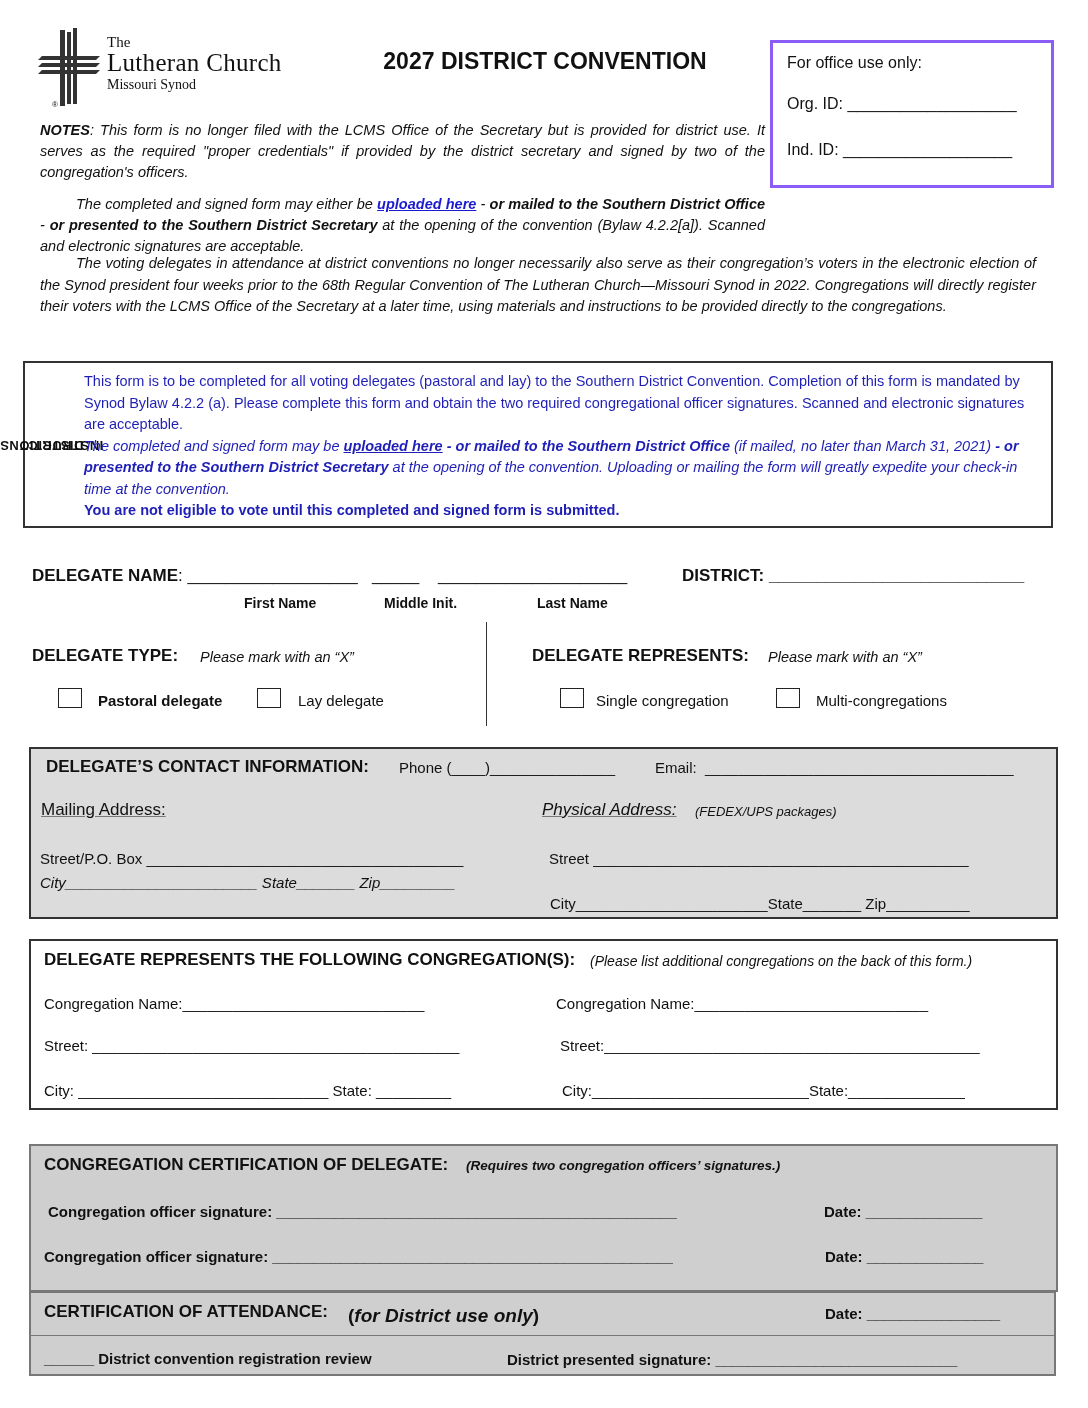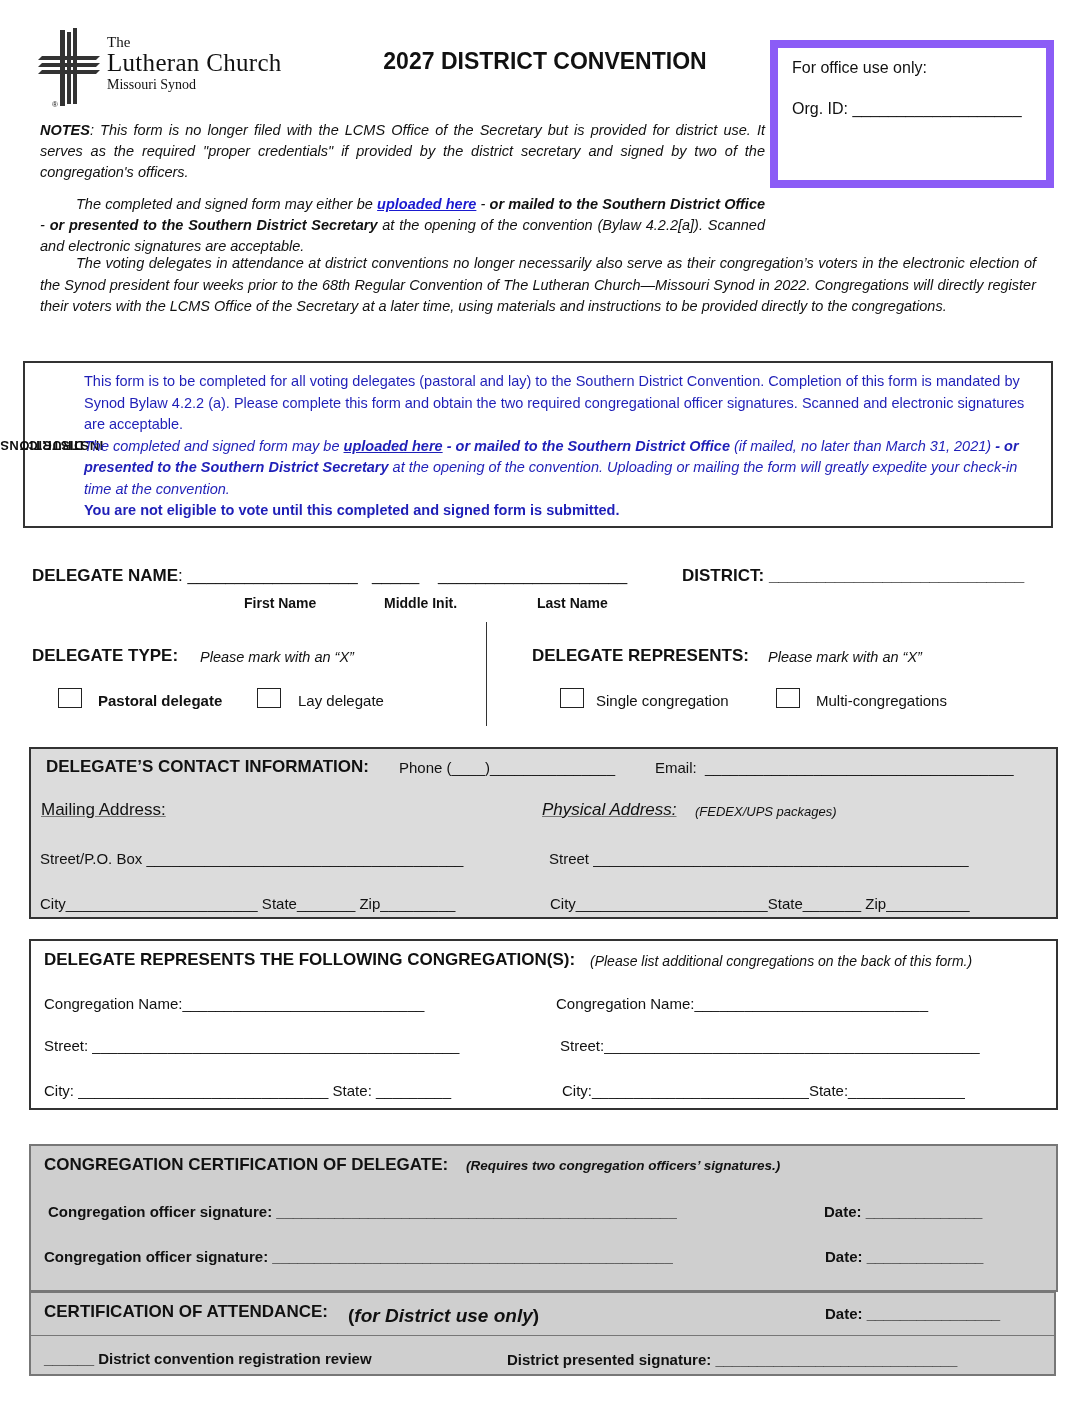--- a/index.html
+++ b/index.html
@@ -3,21 +3,21 @@
 <meta charset="utf-8">
 <style>
   html,body{margin:0;padding:0;background:#fff;}
   body{width:1088px;height:1408px;position:relative;overflow:hidden;font-family:"Liberation Sans",sans-serif;color:#111;}
   .abs{position:absolute;}
   .logo-the{left:107px;top:34px;font-family:"Liberation Serif",serif;font-size:15px;}
   .logo-main{left:107px;top:49px;font-family:"Liberation Serif",serif;font-size:25px;letter-spacing:0.3px;}
   .logo-sub{left:107px;top:77px;font-family:"Liberation Serif",serif;font-size:14px;}
   .cross{left:38px;top:28px;width:64px;height:80px;}
   .title{left:330px;top:44px;width:430px;text-align:center;font-weight:bold;font-size:23px;line-height:34px;}
-  .office{left:770px;top:40px;width:284px;height:148px;border:8px solid #8b5cf6;box-sizing:border-box;padding:8px 14px;font-size:16px;line-height:46px;}
+  .office{left:770px;top:40px;width:284px;height:148px;border:3px solid #8b5cf6;box-sizing:border-box;padding:8px 14px;font-size:16px;line-height:46px;}
   .office div{line-height:46px;}
   .office .first{line-height:24px;margin-bottom:6px;}
   .notes{left:40px;top:120px;width:725px;font-size:14.5px;font-style:italic;line-height:21px;text-align:justify;}
   .notes p{margin:0;}
   .link{color:#1a1ad0;font-weight:bold;text-decoration:underline;}
   .para2{left:40px;top:253px;width:996px;font-size:14.5px;font-style:italic;line-height:21.5px;text-align:justify;text-indent:36px;}
   .instr{left:23px;top:361px;width:1030px;height:167px;border:2px solid #333;box-sizing:border-box;}
   .instr-label{left:28px;top:366px;width:46px;height:158px;}
   .instr-label span{position:absolute;left:50%;top:50%;transform:translate(-50%,-50%) rotate(-90deg);font-weight:bold;font-size:13px;text-align:center;line-height:17px;white-space:nowrap;letter-spacing:0.5px;}
   .instr-text{left:84px;top:371px;width:955px;color:#1f1fb8;font-size:14.5px;line-height:21.5px;}
@@ -49,20 +49,21 @@
 <div class="abs logo-main">Lutheran Church</div>
 <div class="abs logo-sub">Missouri Synod</div>
 
 <div class="abs title">
   <div>2027 DISTRICT CONVENTION</div>
 </div>
 
 <div class="abs office">
   <div class="first">For office use only:</div>
   <div>Org. ID: ___________________</div>
+  <div>Ind. ID: ___________________</div>
 </div>
 
 <div class="abs notes">
   <p><b>NOTES</b><span>: This form is no longer filed with the LCMS Office of the Secretary but is provided for district use. It serves as the required "proper credentials" if provided by the district secretary and signed by two of the congregation's officers.</span></p>
   <p style="text-indent:36px;margin-top:11px;">
     <span>The completed and signed form may either be </span><a class="link">uploaded here</a><span> - </span><b>or mailed to the Southern District Office</b><span> - </span><b>or presented to the Southern District Secretary</b><span> at the opening of the convention (Bylaw 4.2.2[a]). Scanned and electronic signatures are acceptable.</span>
   </p>
 </div>
 
 <div class="abs para2">The voting delegates in attendance at district conventions no longer necessarily also serve as their congregation’s voters in the electronic election of the Synod president four weeks prior to the 68th Regular Convention of The Lutheran Church—Missouri Synod in 2022. Congregations will directly register their voters with the LCMS Office of the Secretary at a later time, using materials  and instructions to be provided directly to the congregations.</div>
@@ -101,21 +102,21 @@
 
 <div class="abs box-gray" style="left:29px;top:747px;width:1029px;height:172px;"></div>
 <div class="abs row-label" style="left:46px;top:757px;">DELEGATE’S CONTACT INFORMATION:</div>
 <div class="abs fs15" style="left:399px;top:759px;white-space:pre;">Phone (____)_______________</div>
 <div class="abs fs15" style="left:655px;top:759px;white-space:pre;">Email:  _____________________________________</div>
 <div class="abs ul" style="left:41px;top:800px;font-size:17px;">Mailing Address:</div>
 <div class="abs ul" style="left:542px;top:800px;font-size:17px;font-style:italic;">Physical Address:</div>
 <div class="abs it" style="left:695px;top:804px;font-size:13px;">(FEDEX/UPS packages)</div>
 <div class="abs fs15" style="left:40px;top:850px;white-space:pre;">Street/P.O. Box ______________________________________</div>
 <div class="abs fs15" style="left:549px;top:850px;white-space:pre;">Street _____________________________________________</div>
-<div class="abs fs15" style="left:40px;top:895px;white-space:pre;">City_______________________ State_______ Zip_________</div>
+<div class="abs fs15" style="left:40px;top:874px;white-space:pre;font-style:italic;">City_______________________ State_______ Zip_________</div>
 <div class="abs fs15" style="left:550px;top:895px;white-space:pre;">City_______________________State_______ Zip__________</div>
 
 <div class="abs box-white" style="left:29px;top:939px;width:1029px;height:171px;"></div>
 <div class="abs row-label" style="left:44px;top:950px;">DELEGATE REPRESENTS THE FOLLOWING CONGREGATION(S):</div>
 <div class="abs it" style="left:590px;top:953px;font-size:14px;">(Please list additional congregations on the back of this form.)</div>
 <div class="abs fs15" style="left:44px;top:995px;white-space:pre;">Congregation Name:_____________________________</div>
 <div class="abs fs15" style="left:556px;top:995px;white-space:pre;">Congregation Name:____________________________</div>
 <div class="abs fs15" style="left:44px;top:1037px;white-space:pre;">Street: ____________________________________________</div>
 <div class="abs fs15" style="left:560px;top:1037px;white-space:pre;">Street:_____________________________________________</div>
 <div class="abs fs15" style="left:44px;top:1082px;white-space:pre;">City: ______________________________ State: _________</div>

